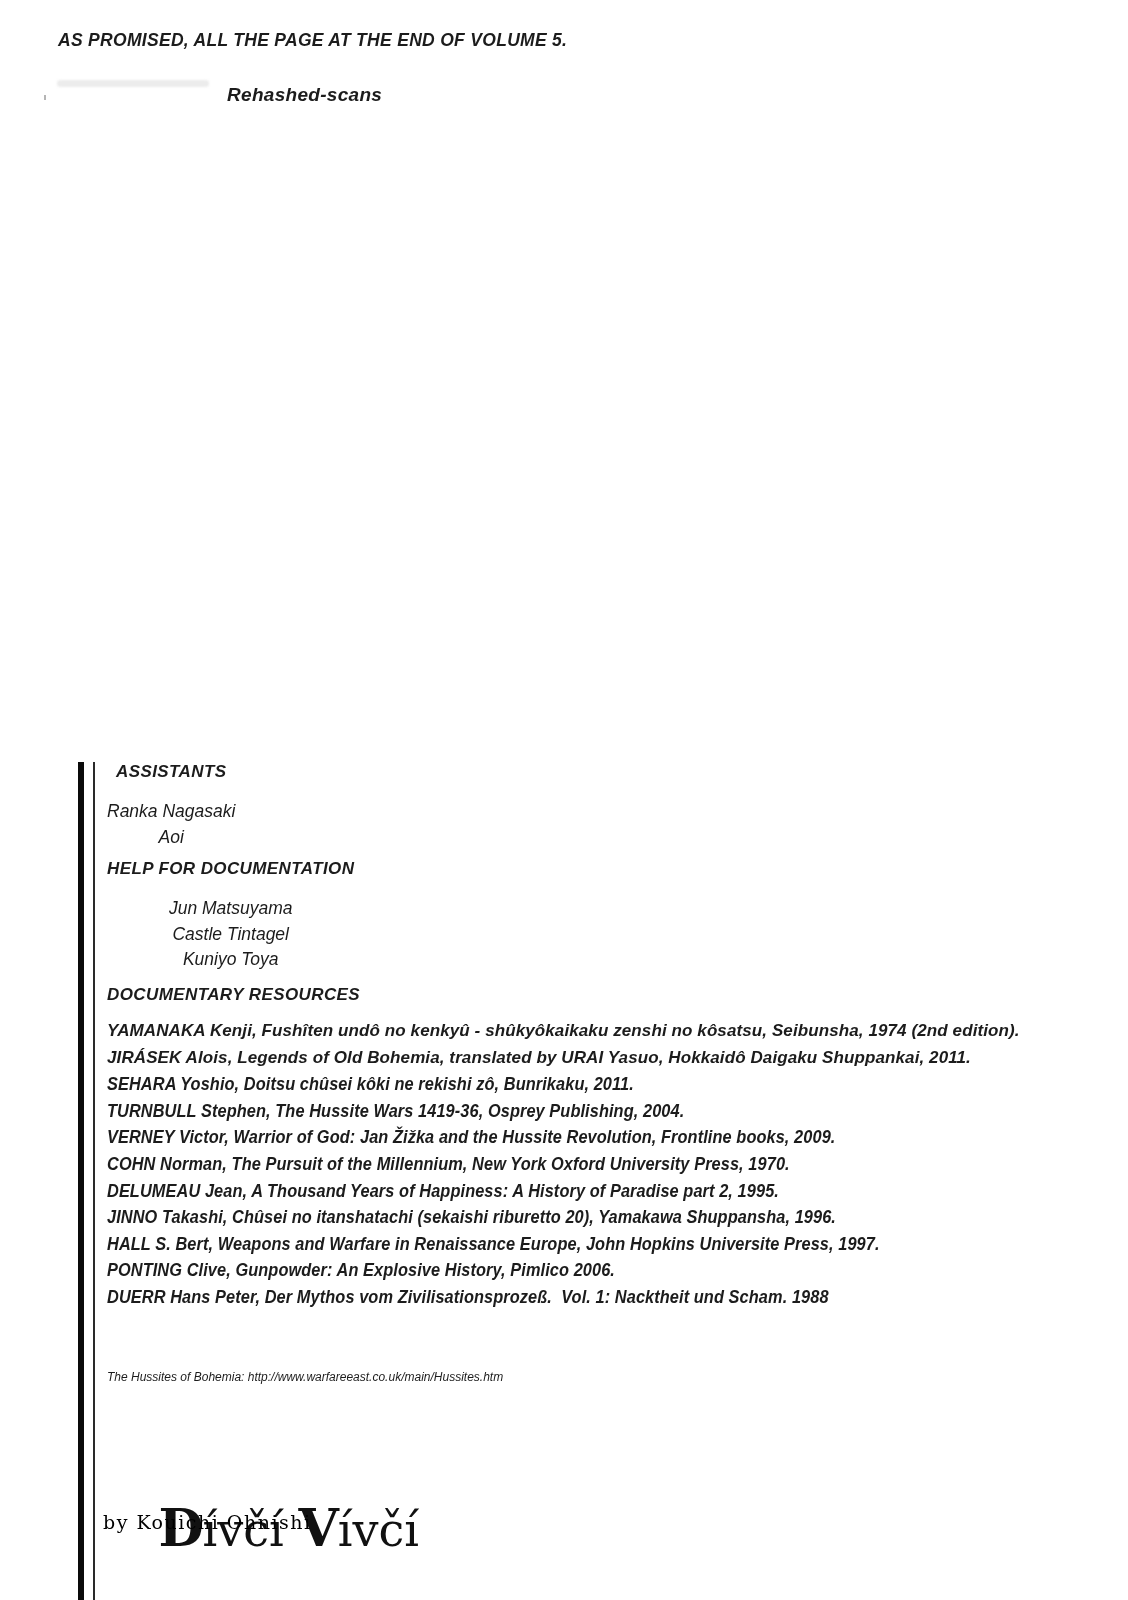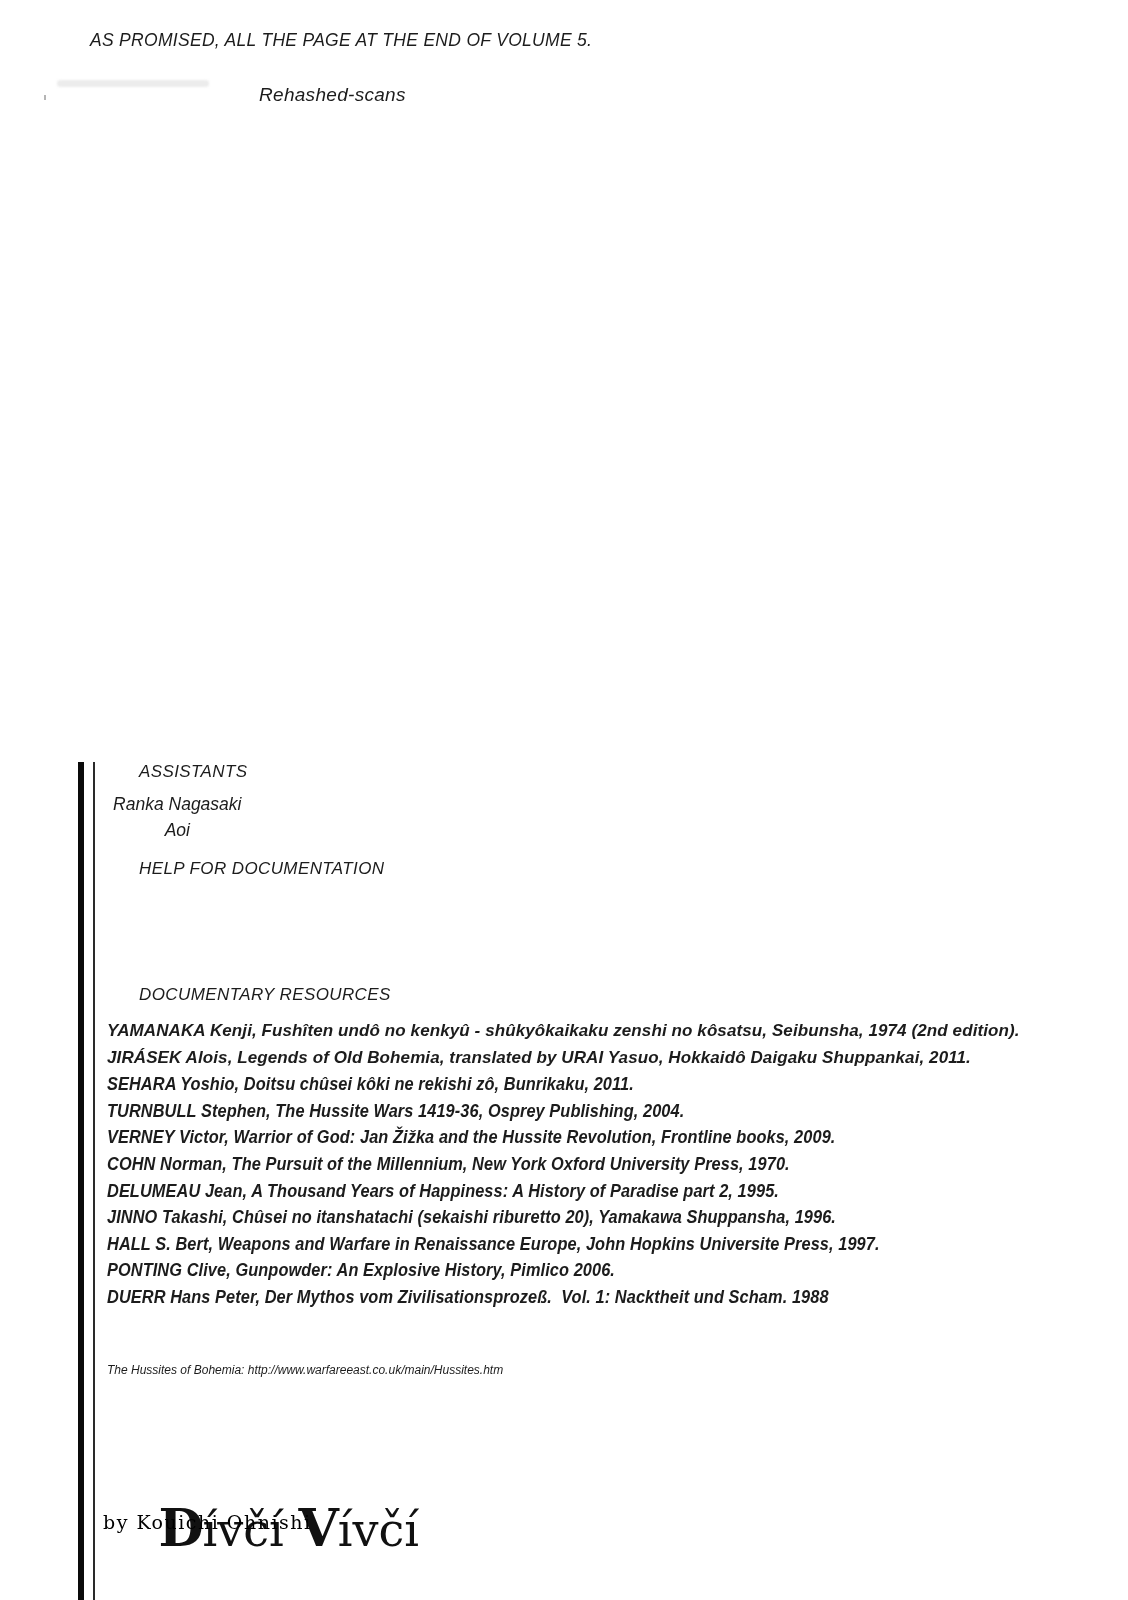--- a/index.html
+++ b/index.html
@@ -8,21 +8,21 @@
     background: #ffffff;
     position: relative;
     overflow: hidden;
     font-family: "Liberation Sans", sans-serif;
     color: #1c1c1c;
   }
   .abs { position: absolute; }
 
   
   .comic      { font-family: "Liberation Sans", sans-serif; font-style: italic; }
-  .comic-bold { font-family: "Liberation Sans", sans-serif; font-style: italic; font-weight: 400; margin-left: 32px; }
+  .comic-bold { font-family: "Liberation Sans", sans-serif; font-style: italic; font-weight: 700; }
 
   .top-note {
     left: 58px; top: 30px;
     font-size: 17.5px; letter-spacing: 0.3px;
     white-space: pre;
   }
   .scan-credit {
     left: 227px; top: 84px;
     font-size: 19px; letter-spacing: 0.3px;
     white-space: pre;
@@ -40,21 +40,21 @@
 
   
   .rule-thick { left: 78px; top: 762px; bottom: 0; width: 6px; background: #0a0a0a; }
   .rule-thin  { left: 93px; top: 762px; bottom: 0; width: 2px; background: #2a2a2a; }
 
   .section { left: 107px; text-align: center; }
   .sec-heading {
     font-size: 17px; letter-spacing: 0.4px;
     line-height: 22px; white-space: pre;
   }
-  .sec-list { margin-top: 9px; }
+  .sec-list { margin-top: 16px; }
   .sec-item {
     font-size: 17.5px; line-height: 25.5px; white-space: pre;
   }
 
   #sec-assistants { top: 761px; }
   #sec-help       { top: 858px; }
   #res-heading    { top: 984px; }
 
   #res-list { left: 107px; top: 1018px; font-weight: bold; }
   .res-line {
@@ -106,20 +106,25 @@
   <div class="abs section" id="sec-assistants">
     <div class="sec-heading comic-bold">ASSISTANTS</div>
     <div class="sec-list">
       <div class="sec-item comic">Ranka Nagasaki</div>
       <div class="sec-item comic">Aoi</div>
     </div>
   </div>
 
   <div class="abs section" id="sec-help">
     <div class="sec-heading comic-bold">HELP FOR DOCUMENTATION</div>
+    <div class="sec-list">
+      <div class="sec-item comic">Jun Matsuyama</div>
+      <div class="sec-item comic">Castle Tintagel</div>
+      <div class="sec-item comic">Kuniyo Toya</div>
+    </div>
   </div>
 
   <div class="abs section" id="res-heading">
     <div class="sec-heading comic-bold">DOCUMENTARY RESOURCES</div>
   </div>
 
   <div class="abs" id="res-list">
     <div class="res-line comic">YAMANAKA Kenji, Fushîten undô no kenkyû - shûkyôkaikaku zenshi no kôsatsu, Seibunsha, 1974 (2nd edition).</div>
     <div class="res-line comic">JIRÁSEK Alois, Legends of Old Bohemia, translated by URAI Yasuo, Hokkaidô Daigaku Shuppankai, 2011.</div>
     <div class="res-line comic">SEHARA Yoshio, Doitsu chûsei kôki ne rekishi zô, Bunrikaku, 2011.</div>

